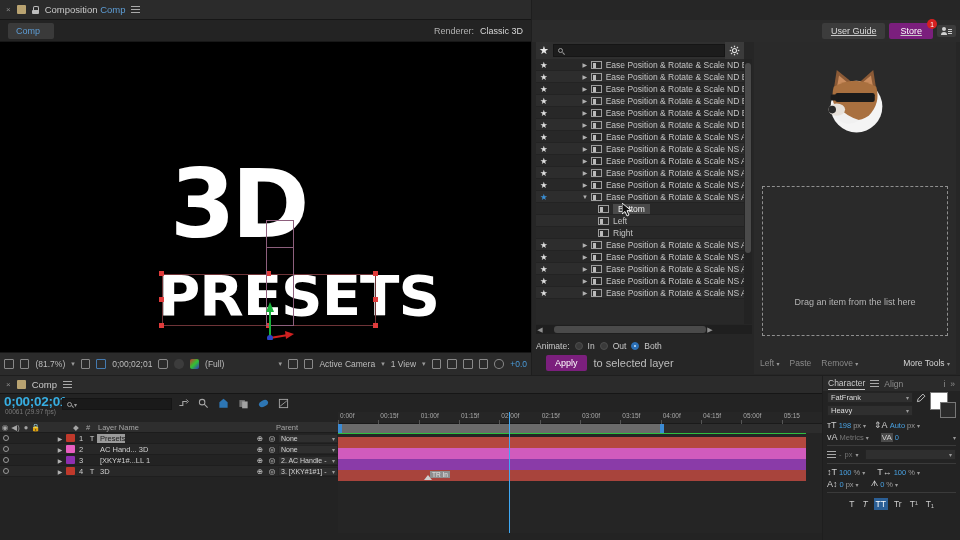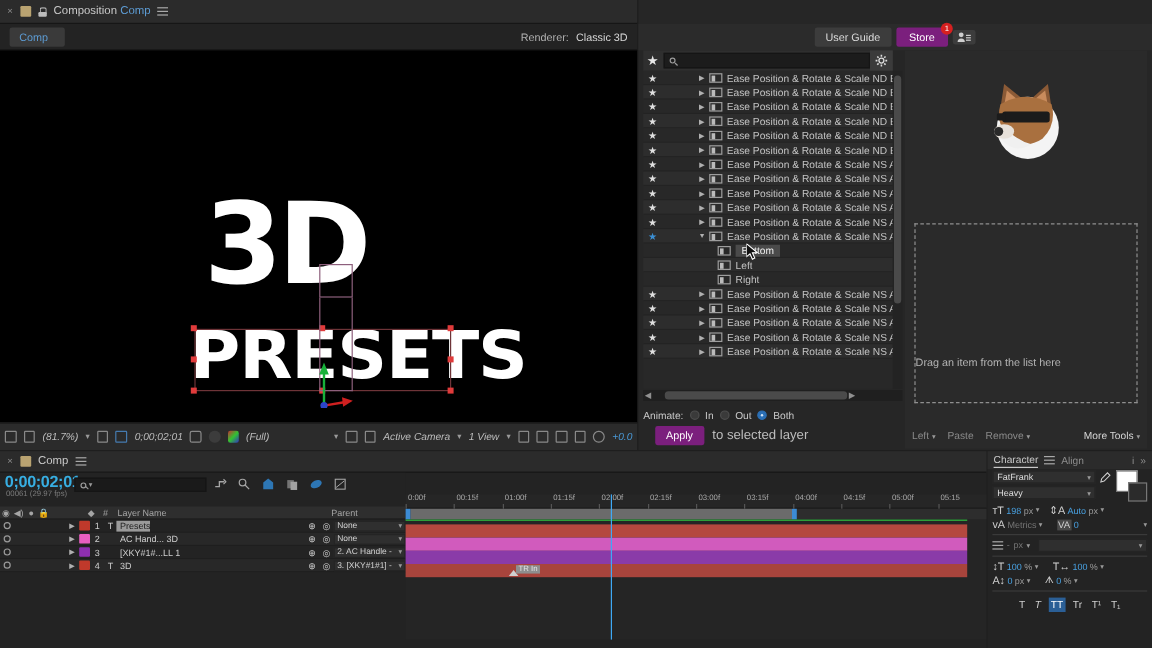--- a/index.html
+++ b/index.html
@@ -39,28 +39,28 @@
   #t3d { left:170px; top:118px; font-size:94px; line-height:90px; letter-spacing:-4px; }
   #tpresets { left:158px; top:228px; font-size:55px; line-height:52px; letter-spacing:-1px;
      transform:scaleX(1.05); transform-origin:left top;}
   .selbox { position:absolute; border:1px solid #6e3438; }
   .handle { position:absolute; width:5px; height:5px; background:#e03b3b; }
   .anchorbox { position:absolute; border:1px solid #8d5f7c; }
   .axis { position:absolute; }
   #comp-toolbar { position:absolute; top:352px; left:0; width:531px; height:23px;
      background:#2b2b2b; border-top:1px solid #161616; display:flex; align-items:center;
      padding:0 4px; gap:6px; }
-  .tb-item { font-size:8.5px; color:#bdbdbd; white-space:nowrap;font-style:italic; }
+  .tb-item { font-size:8.5px; color:#bdbdbd; white-space:nowrap; }
   .tb-ico { width:11px; height:10px; border:1px solid #9a9a9a; border-radius:1px; opacity:.85; }
   .tb-caret { font-size:7px; color:#9a9a9a; }
 
   
   #ac-panel { left:532px; top:0; width:428px; height:375px; background:#262626; }
   #ac-head { position:absolute; top:20px; left:0; right:0; height:22px; background:#2b2b2b;
-     display:flex; align-items:center; justify-content:center; padding:0 4px; gap:4px; }
+     display:flex; align-items:center; justify-content:flex-end; padding:0 4px; gap:4px;text-decoration:underline; }
   .btn-guide { background:#3c3c3c; color:#dcdcdc; font-size:9px; padding:3px 9px; border-radius:2px; }
   .btn-store { background:#7b1f7d; color:#fff; font-size:9px; padding:3px 11px; border-radius:2px;
      position:relative; }
   .badge { position:absolute; right:-4px; top:-4px; background:#d62020; color:#fff;
      font-size:6.5px; width:10px; height:10px; border-radius:50%; display:flex;
      align-items:center; justify-content:center; }
   .btn-user { background:#3c3c3c; border-radius:2px; padding:2px 4px; display:flex; gap:1px; align-items:center;}
   .usr { width:6px;height:8px; position:relative;}
   .usr::before{content:"";position:absolute;top:0;left:1px;width:4px;height:4px;border-radius:50%;background:#d0d0d0}
   .usr::after{content:"";position:absolute;bottom:0;left:0;width:6px;height:3px;border-radius:3px 3px 0 0;background:#d0d0d0}
@@ -111,21 +111,21 @@
      display:flex; align-items:center; gap:7px; }
   .apply-btn { background:#7b1f7d; color:#fff; font-size:9px; padding:3px 9px; border-radius:2px;margin-left:10px; }
   .apply-txt { font-size:11px; color:#bdbdbd; }
 
   #ac-right { position:absolute; top:42px; left:222px; width:202px; height:332px; background:#2a2a2a; }
   #ac-mascot { position:absolute; top:0; left:0; width:202px; height:120px;
      display:flex; align-items:center; justify-content:center; }
   #ac-preview-title { position:absolute; top:122px; left:0; width:202px; height:16px;
      background:#3a3a3a; display:flex; align-items:center; padding-left:6px; font-size:8.5px; color:#dadada; }
   #ac-drop { position:absolute; top:144px; left:8px; width:186px; height:150px;
-     border:1px dashed #8f8f8f; display:flex; align-items:flex-end; }
+     border:1px dashed #8f8f8f; display:flex; align-items:flex-end; justify-content:center; }
   #ac-drop span { margin-bottom:28px; font-size:9px; color:#b4b4b4; }
   #ac-rbtns { position:absolute; top:312px; left:0; width:202px; height:18px;
      display:flex; align-items:center; gap:10px; padding:0 6px; font-size:8.5px; color:#8a8a8a; }
   #ac-rbtns .moretools { margin-left:auto; color:#d5d5d5; }
 
   
   #tl-panel { left:0; top:376px; width:822px; height:164px; background:#232323; }
   #tl-tab { height:18px; background:#2b2b2b; display:flex; align-items:center; gap:6px; padding:0 6px; border-bottom:1px solid #161616;}
   #tl-top { position:absolute; top:18px; left:0; width:338px; height:28px; background:#232323; }
   .tc { color:#37aee2; font-size:13.5px; font-weight:bold; letter-spacing:-0.3px; padding-left:4px; }

